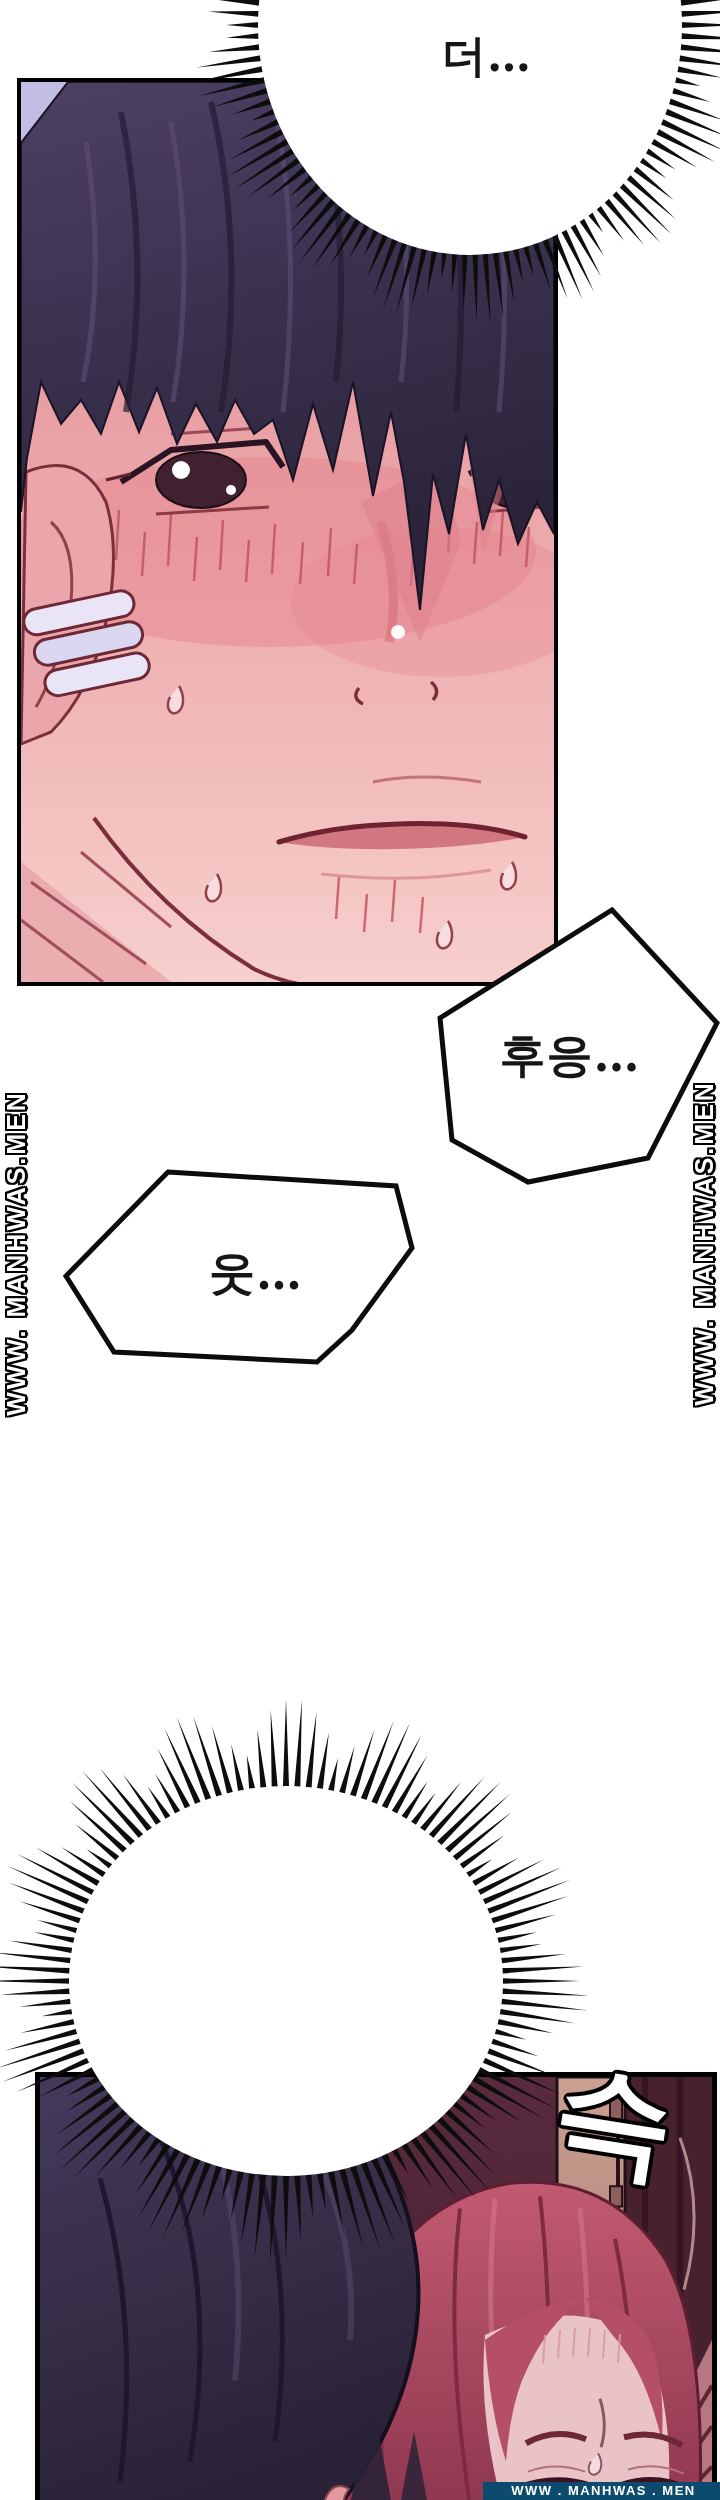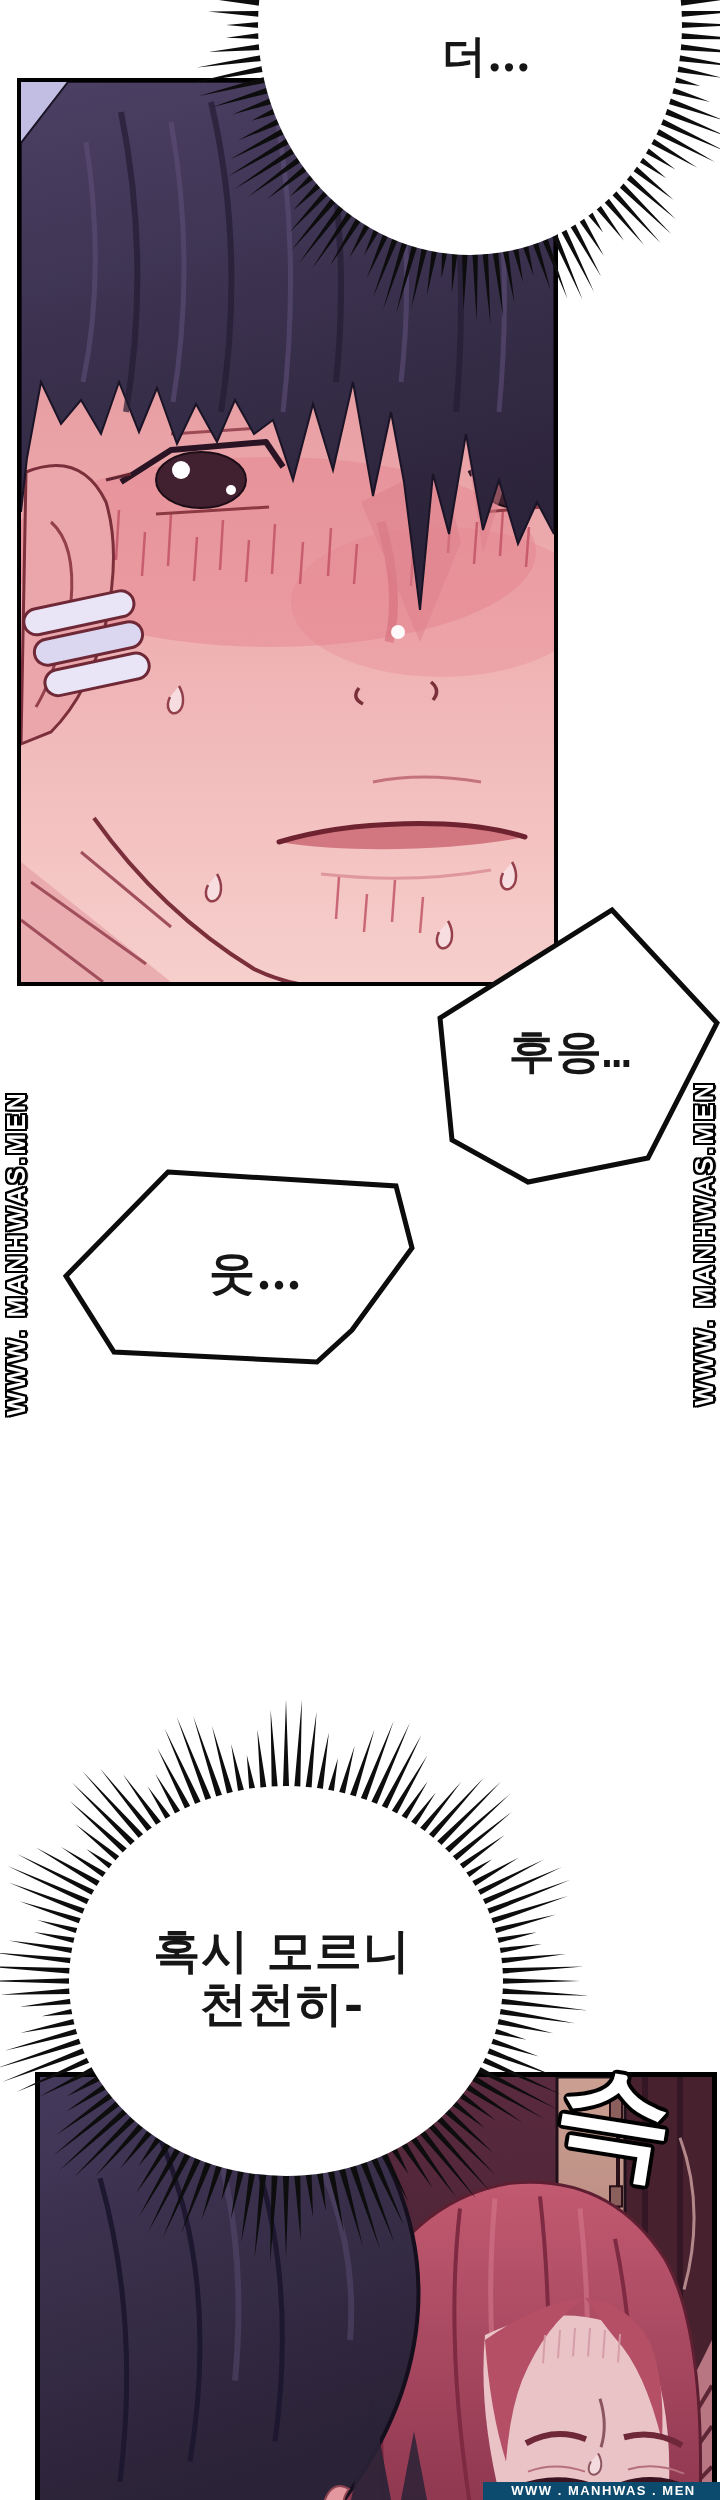--- a/index.html
+++ b/index.html
@@ -12,21 +12,21 @@
   #panel1{left:17px;top:78px;width:541px;height:908px;}
   #panel2{left:35px;top:2072px;width:682px;height:438px;border-width:5px;}
   .panel svg{display:block;width:100%;height:100%;}
   #overlay{position:absolute;left:0;top:0;width:720px;height:2500px;pointer-events:none;}
   .btxt{
     position:absolute;text-align:center;color:#161616;
     font-family:"DejaVu Serif","Liberation Serif",serif;font-weight:600;
     letter-spacing:1px;white-space:nowrap;
   }
   #btxt-top{left:277px;top:30px;width:420px;font-size:44px;line-height:51px;}
-  #btxt-moan{left:450px;top:1030px;width:240px;font-size:46px;line-height:50px;font-family:Liberation Mono, monospace;}
+  #btxt-moan{left:450px;top:1030px;width:240px;font-size:46px;line-height:50px;}
   #btxt-grunt{left:136px;top:1248px;width:240px;font-size:46px;line-height:50px;}
   #btxt-burst{left:82px;top:1924px;width:400px;font-size:47px;line-height:53px;}
   .wm-anchor{position:absolute;width:0;height:0;}
   #wm-left{left:16px;top:1253px;}
   #wm-right{left:704px;top:1243px;}
   .wm-v{
     position:absolute;white-space:nowrap;
     transform:translate(-50%,-50%) rotate(-90deg);
     font:700 25px "Liberation Sans",sans-serif;letter-spacing:3px;color:#fff;
     text-shadow:-2px -2px 0 #000,2px -2px 0 #000,-2px 2px 0 #000,2px 2px 0 #000,
@@ -240,24 +240,20 @@
 
   <div id="btxt-top" class="btxt">
     <div>더…</div>
   </div>
   <div id="btxt-moan" class="btxt">
     <div>후응…</div>
   </div>
   <div id="btxt-grunt" class="btxt">
     <div>웃…</div>
   </div>
-  <div id="btxt-burst" class="btxt">
-    <div>혹시 모르니</div>
-    <div>천천히-</div>
-  </div>
 
   <div id="wm-left" class="wm-anchor">
     <span class="wm-v">WWW. MANHWAS.MEN</span>
   </div>
   <div id="wm-right" class="wm-anchor">
     <span class="wm-v">WWW. MANHWAS.MEN</span>
   </div>
   <div id="wm-bottom">WWW . MANHWAS . MEN</div>
 
 </div>

